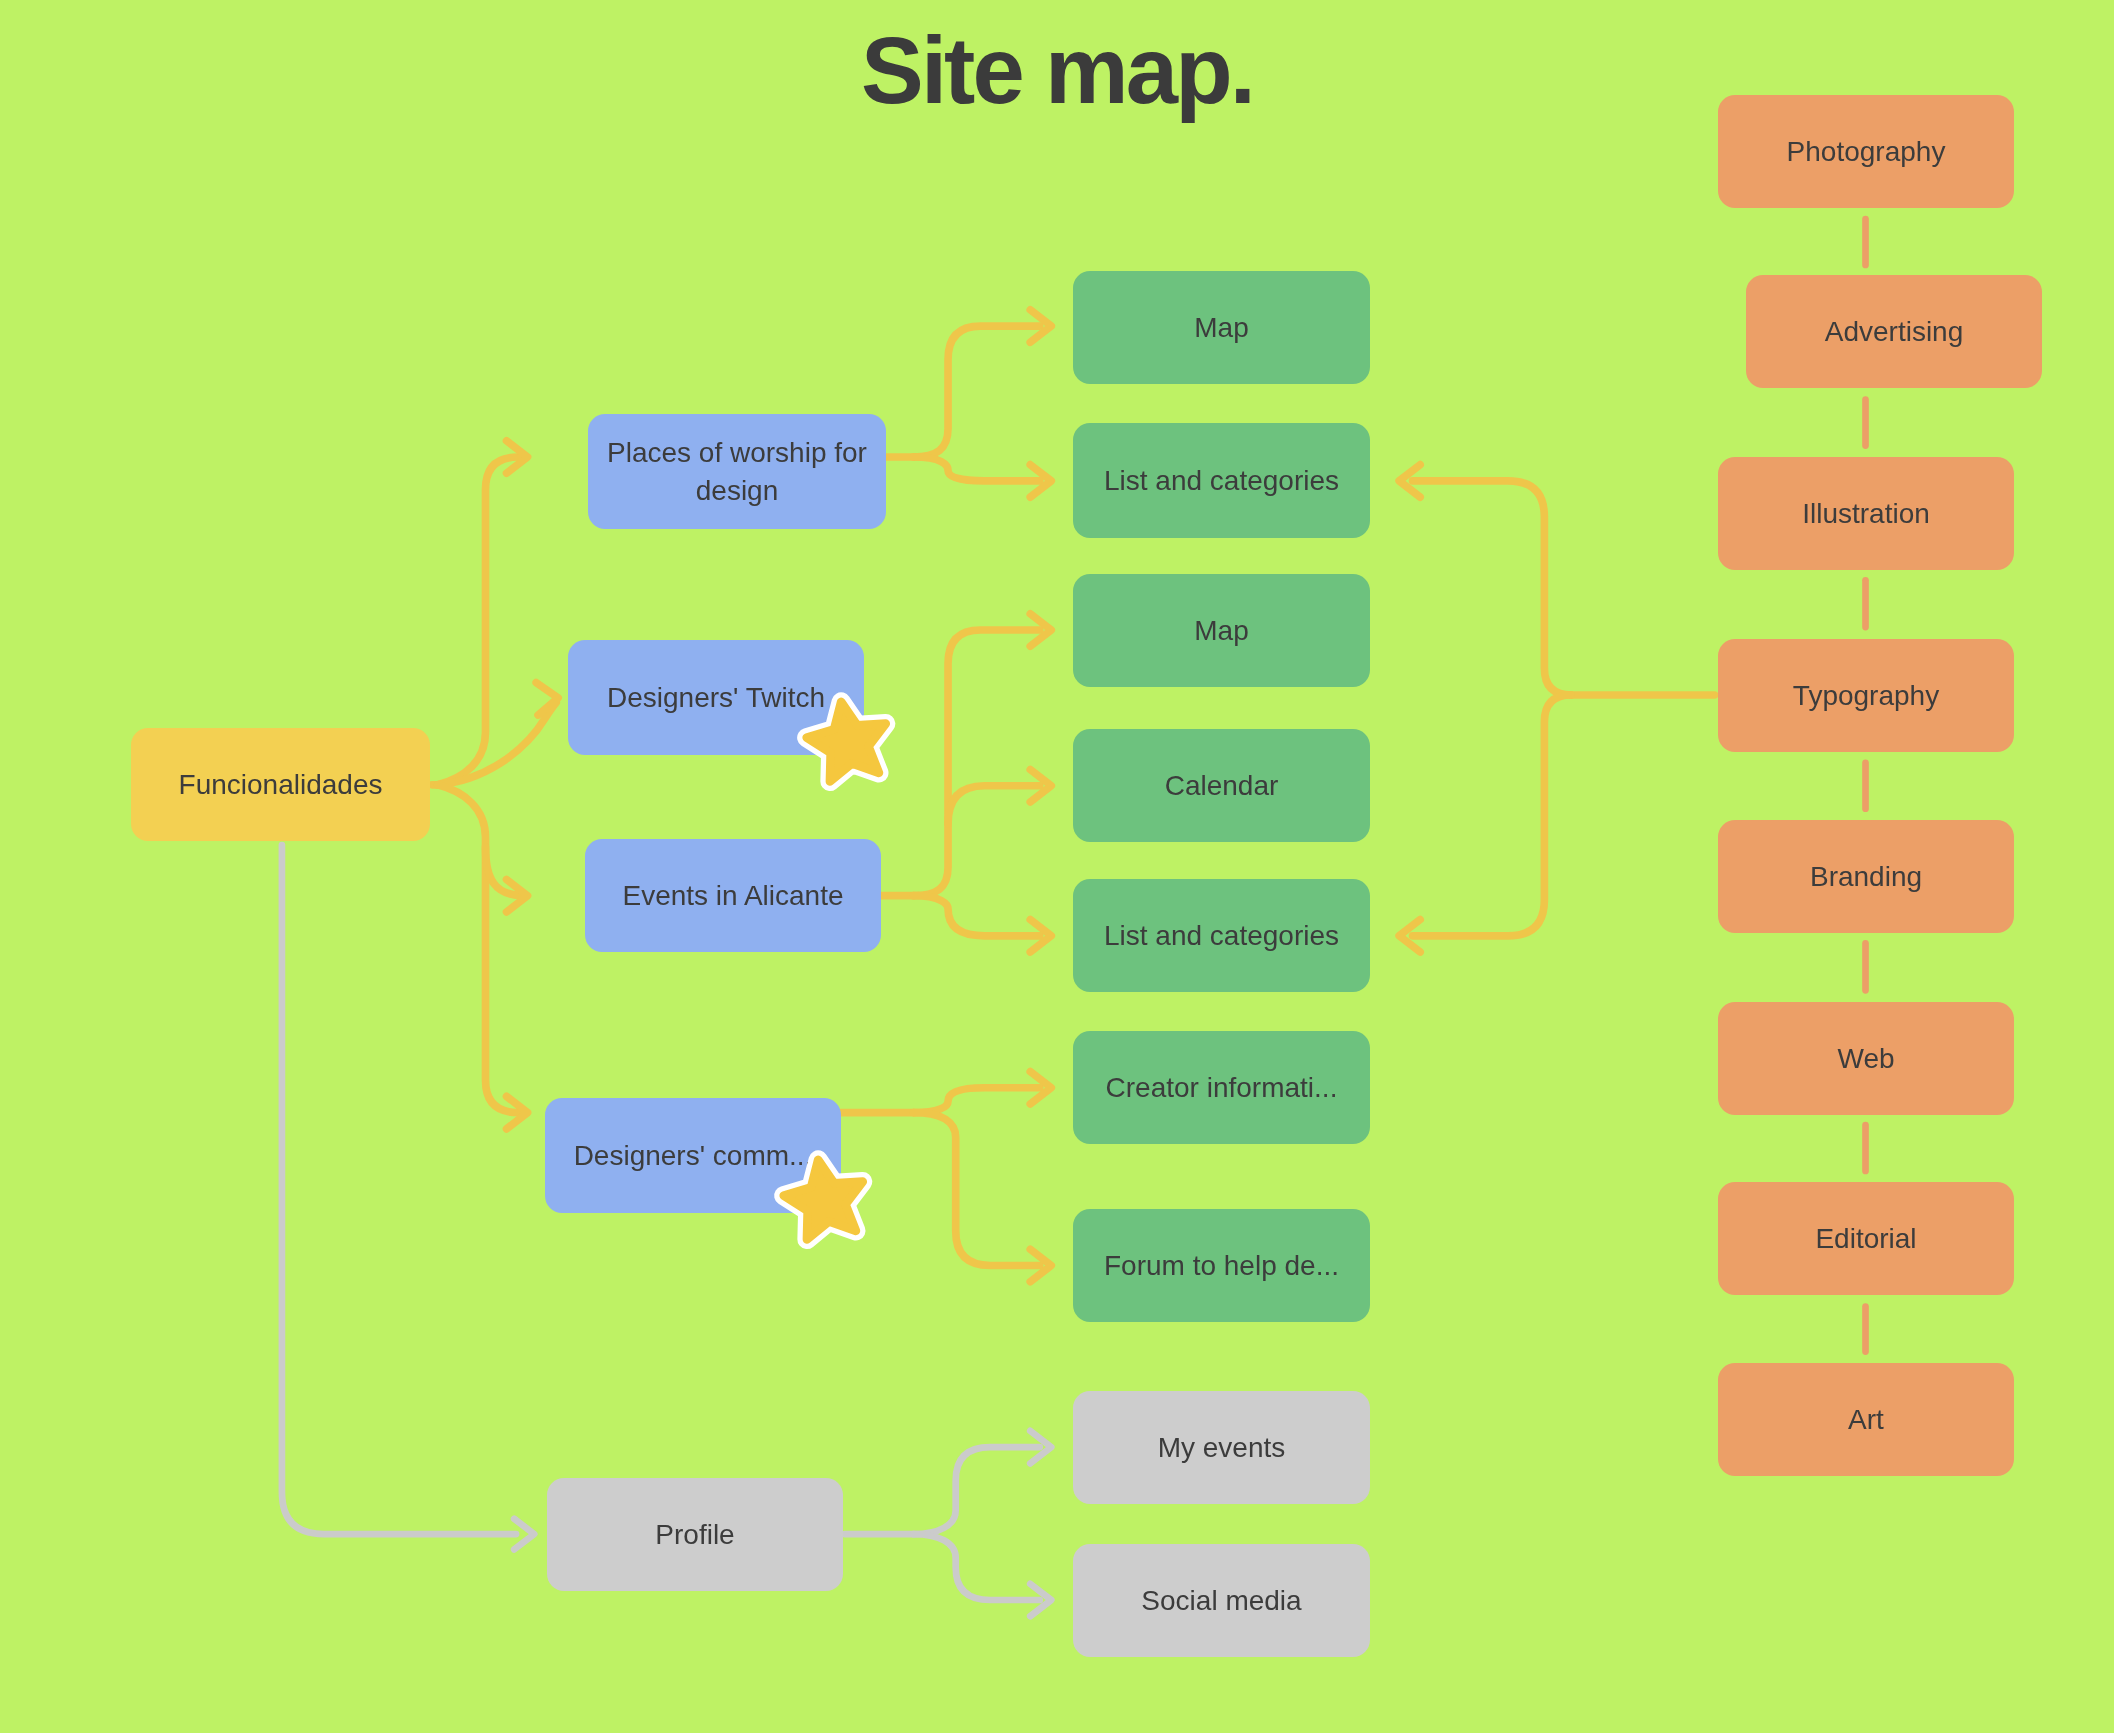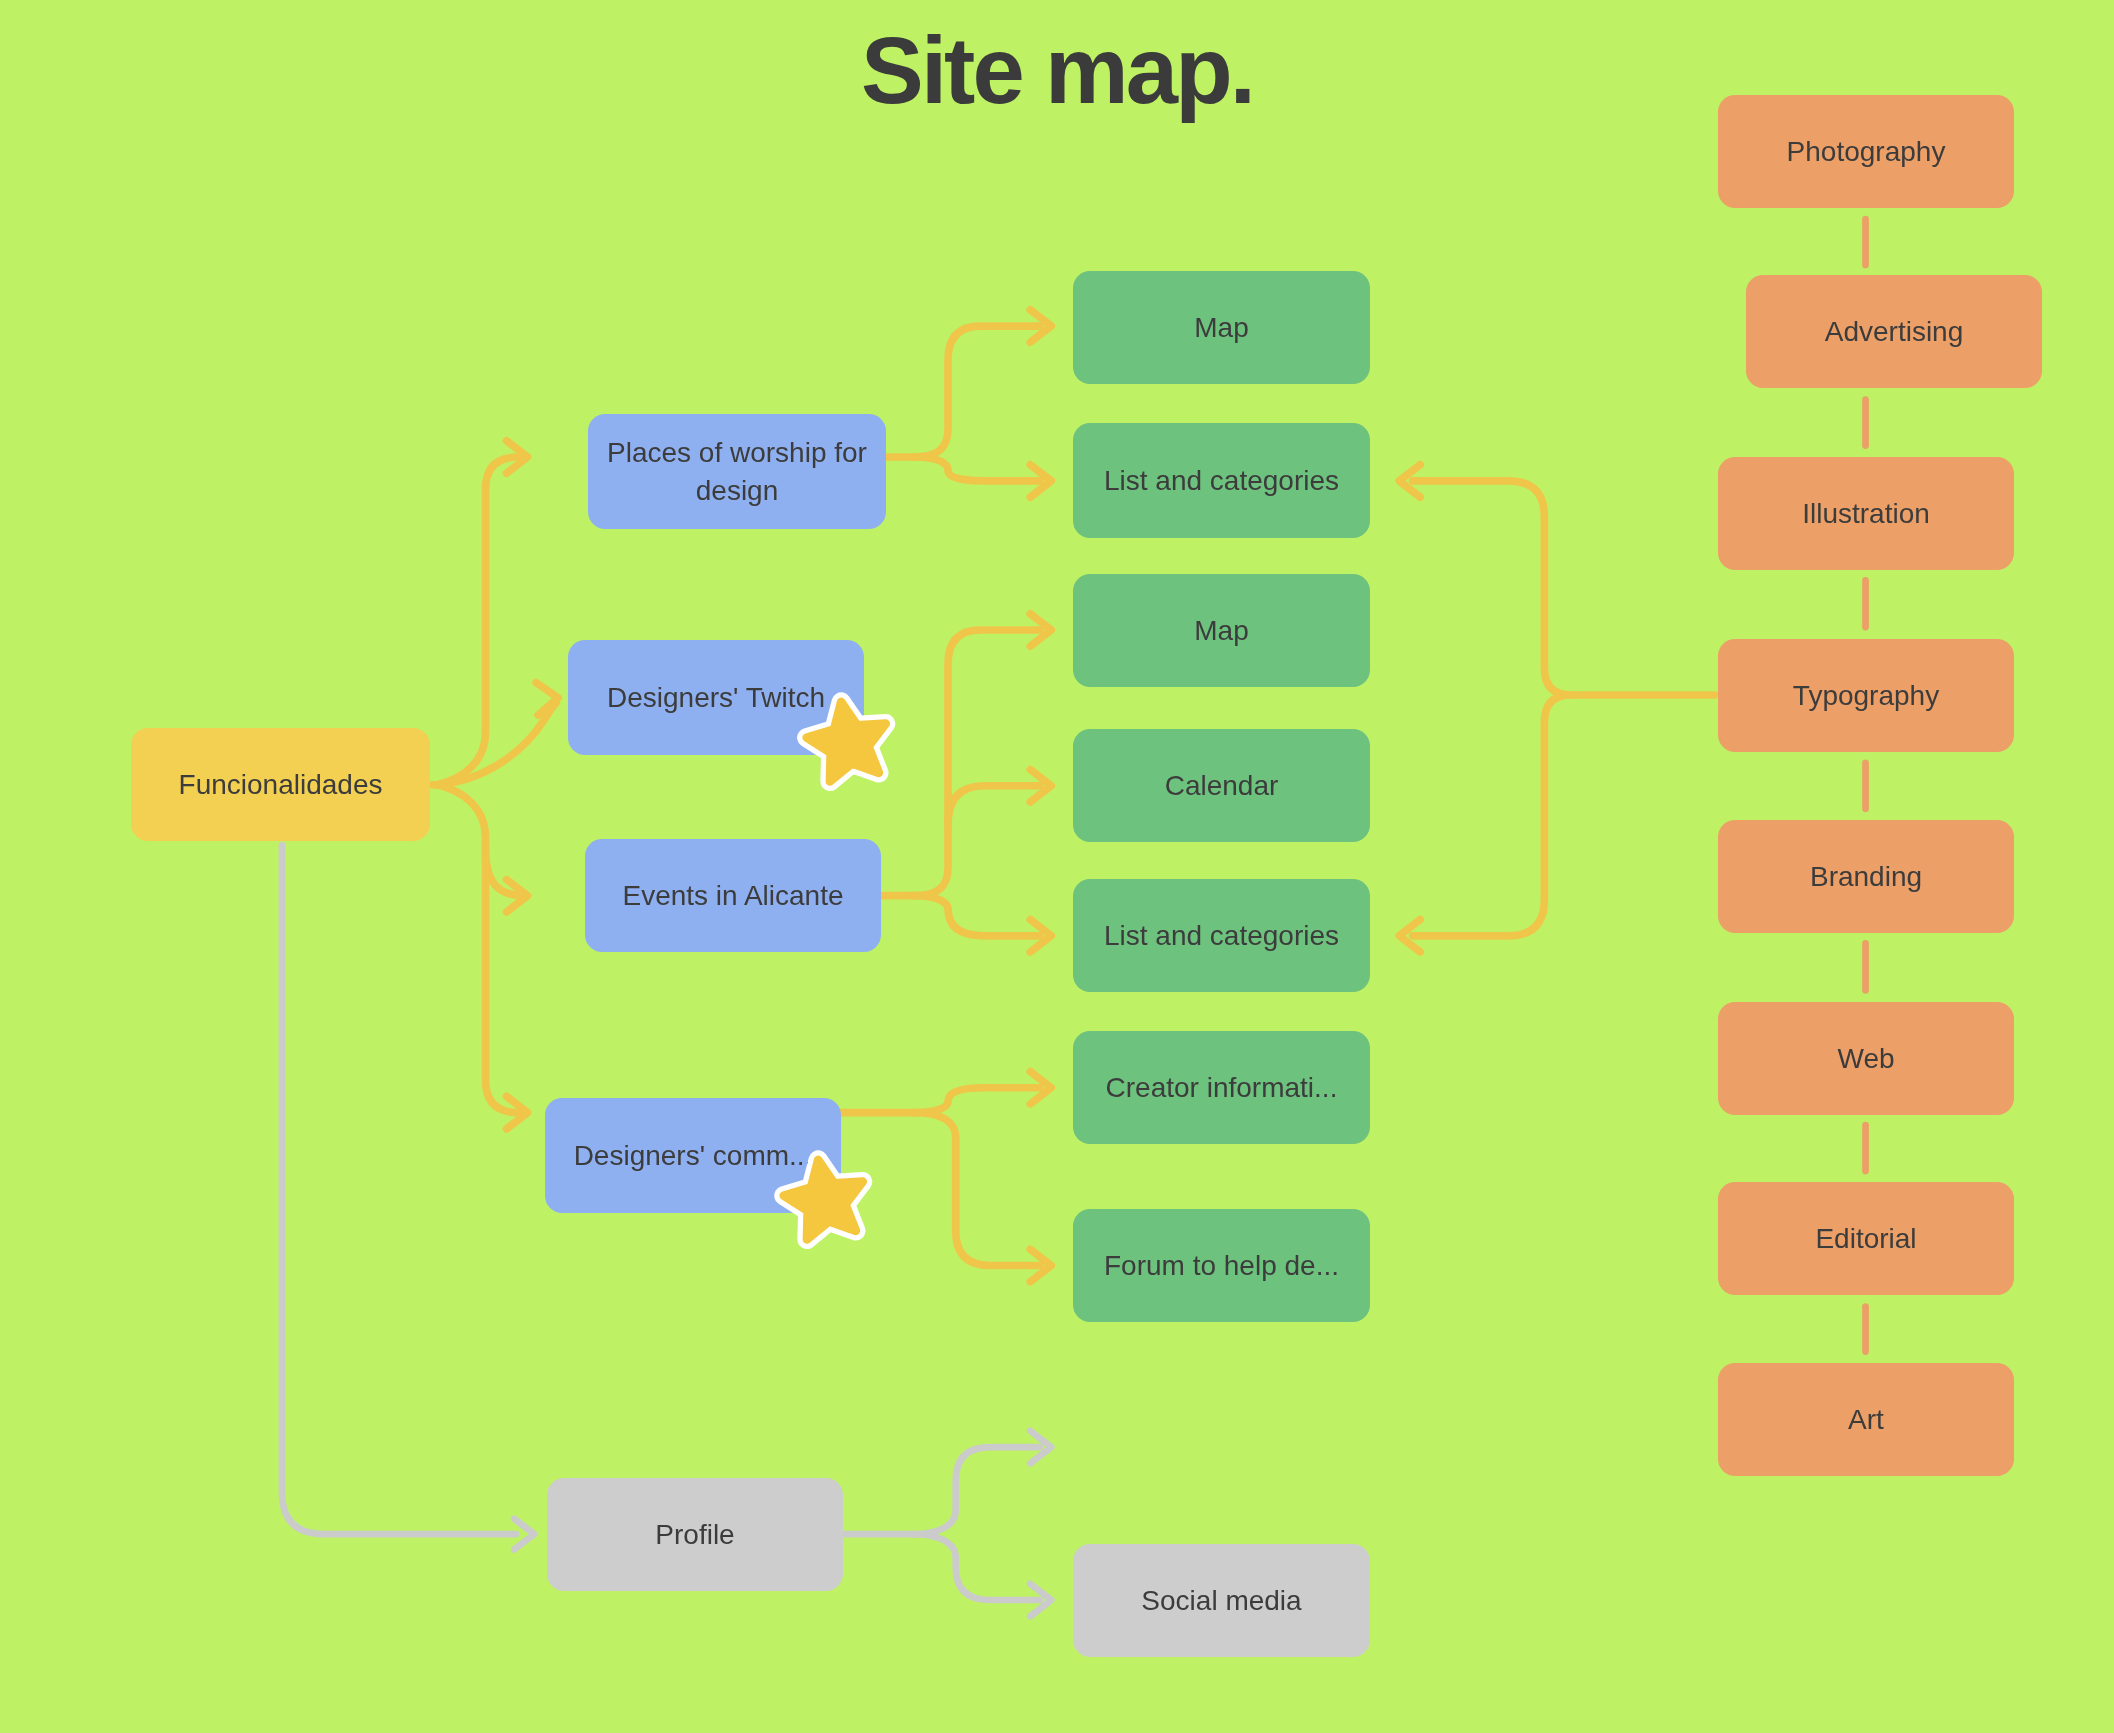--- a/index.html
+++ b/index.html
@@ -172,20 +172,23 @@
   <div class="node node--green" style="left:1073px;top:1031px;width:297px;height:113px;">
     <span class="lbl">Creator informati...</span>
   </div>
   <div class="node node--green" style="left:1073px;top:1209px;width:297px;height:113px;">
     <span class="lbl">Forum to help de...</span>
   </div>
 
   <div class="node node--gray" style="left:547px;top:1478px;width:296px;height:113px;">
     <span class="lbl">Profile</span>
   </div>
+  <div class="node node--gray" style="left:1073px;top:1391px;width:297px;height:113px;">
+    <span class="lbl">My events</span>
+  </div>
   <div class="node node--gray" style="left:1073px;top:1544px;width:297px;height:113px;">
     <span class="lbl">Social media</span>
   </div>
 
   <div class="node node--orange" style="left:1718px;top:95px;width:296px;height:113px;">
     <span class="lbl">Photography</span>
   </div>
   <div class="node node--orange" style="left:1718px;top:275px;width:296px;height:113px;margin-left:28px;">
     <span class="lbl">Advertising</span>
   </div>

